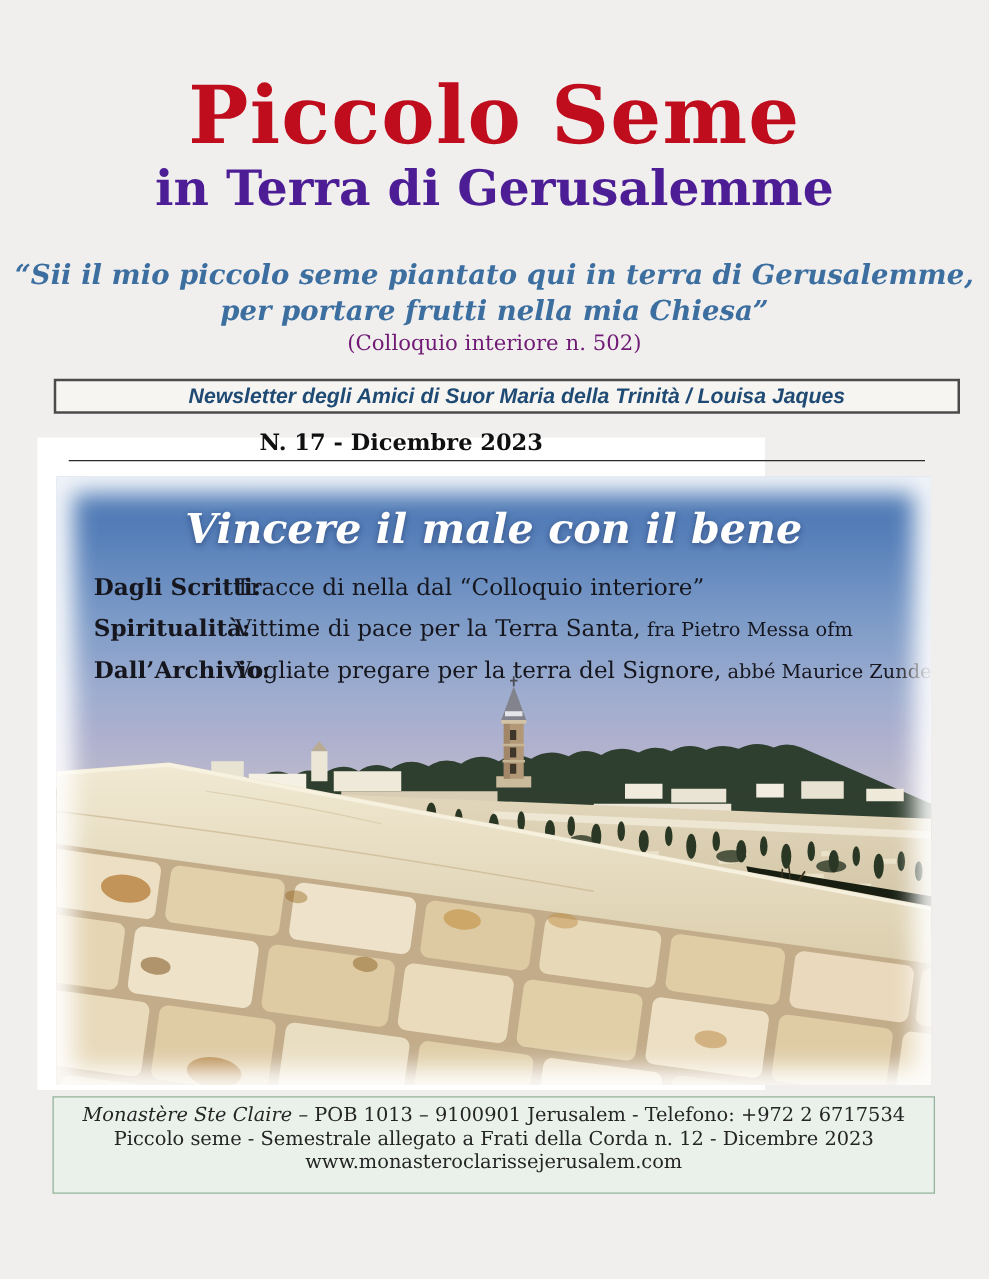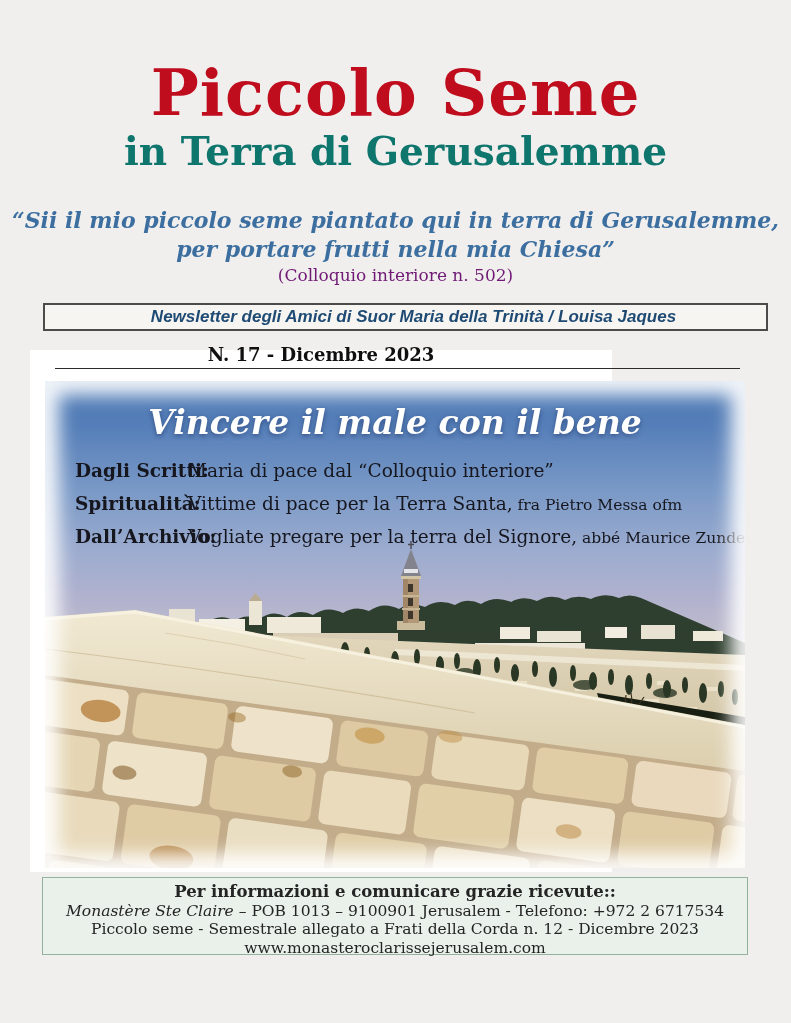--- a/index.html
+++ b/index.html
@@ -2,21 +2,21 @@
 <html><head>
 <meta charset="utf-8">
 <style>
   html,body{margin:0;padding:0;background:#e7e6e4;}
   .page{position:relative;width:791px;height:1023px;margin:0 auto;background:#f0efee;
         font-family:"DejaVu Serif","Liberation Serif",serif;overflow:hidden;}
 
   .masthead-title{position:absolute;top:48px;left:0;right:0;margin:11px;text-align:center;
         font-size:64px;line-height:1.05;font-weight:700;color:#c00d1e;letter-spacing:1px;}
   .masthead-sub{position:absolute;top:131px;left:0;right:0;margin:0;text-align:center;
-        font-size:39px;line-height:1.05;font-weight:700;color:#0f766e;}
+        font-size:39px;line-height:1.05;font-weight:700;color:#4c1d95;}
 
   .quote{position:absolute;top:206px;left:0;right:0;text-align:center;font-size:22px;
         line-height:29px;font-style:italic;font-weight:600;color:#3c6fa0;}
   .quote-source{position:absolute;top:265px;left:0;right:0;text-align:center;
         font-size:17px;color:#701a75;}
 
   .strapline{position:absolute;top:303px;left:43px;width:705px;height:24px;
         border:2px solid #4b4b4b;background:#f6f5f2;display:flex;align-items:center;
         justify-content:center;font-family:"Liberation Sans",sans-serif;font-style:italic;
         font-weight:700;font-size:17px;color:#1e4a73;padding-left:16px;}
@@ -238,36 +238,35 @@
             </g>
           </g>
         </g>
       </svg>
 
       <div class="banner">Vincere il male con il bene</div>
 
       <div class="toc">
         <div class="toc-row">
           <span class="toc-label">Dagli Scritti:</span>
-          <span class="toc-value"><span>Maria di pace dal </span><span class="it">“Colloquio interiore”</span><span class="author"></span></span>
+          <span class="toc-value"><span>Tracce di nella dal </span><span class="it">“Colloquio interiore”</span><span class="author"></span></span>
         </div>
         <div class="toc-row">
           <span class="toc-label">Spiritualità:</span>
           <span class="toc-value"><span>Vittime di pace per la Terra Santa,</span><span class="it"></span><span class="author">fra Pietro Messa ofm</span></span>
         </div>
         <div class="toc-row">
           <span class="toc-label">Dall’Archivio:</span>
           <span class="toc-value"><span>Vogliate pregare per la terra del Signore,</span><span class="it"></span><span class="author">abbé Maurice Zundel</span></span>
         </div>
       </div>
 
       <div class="feather"></div>
     </div>
   </div>
 
   <div class="footer">
-    <p class="f1">Per informazioni e comunicare grazie ricevute::</p>
     <p><i>Monastère Ste Claire</i><span> – POB 1013 – 9100901 Jerusalem - Telefono: +972 2 6717534</span></p>
     <p>Piccolo seme - Semestrale allegato a Frati della Corda n. 12 - Dicembre 2023</p>
     <p>www.monasteroclarissejerusalem.com</p>
   </div>
 
 </div>
 
 </body></html>

